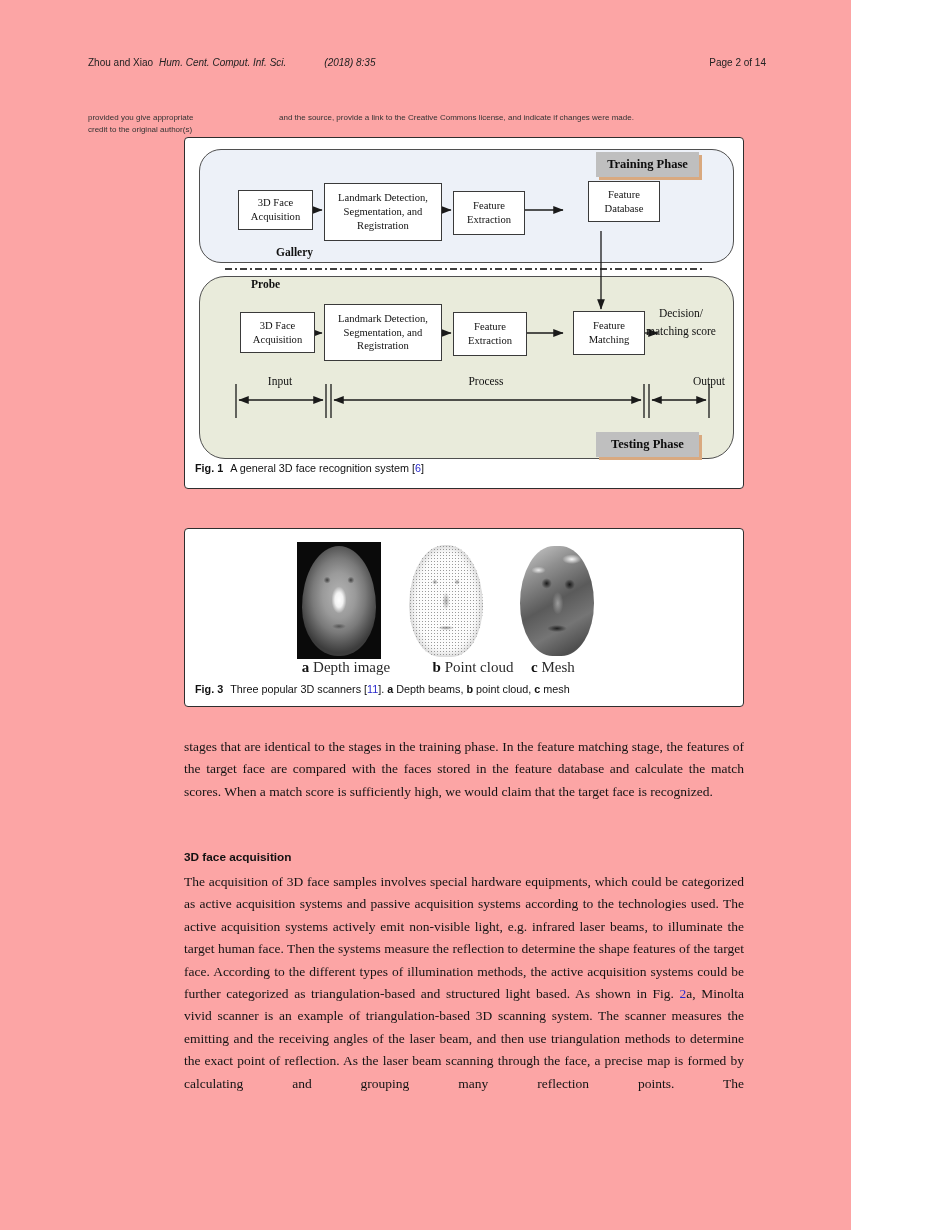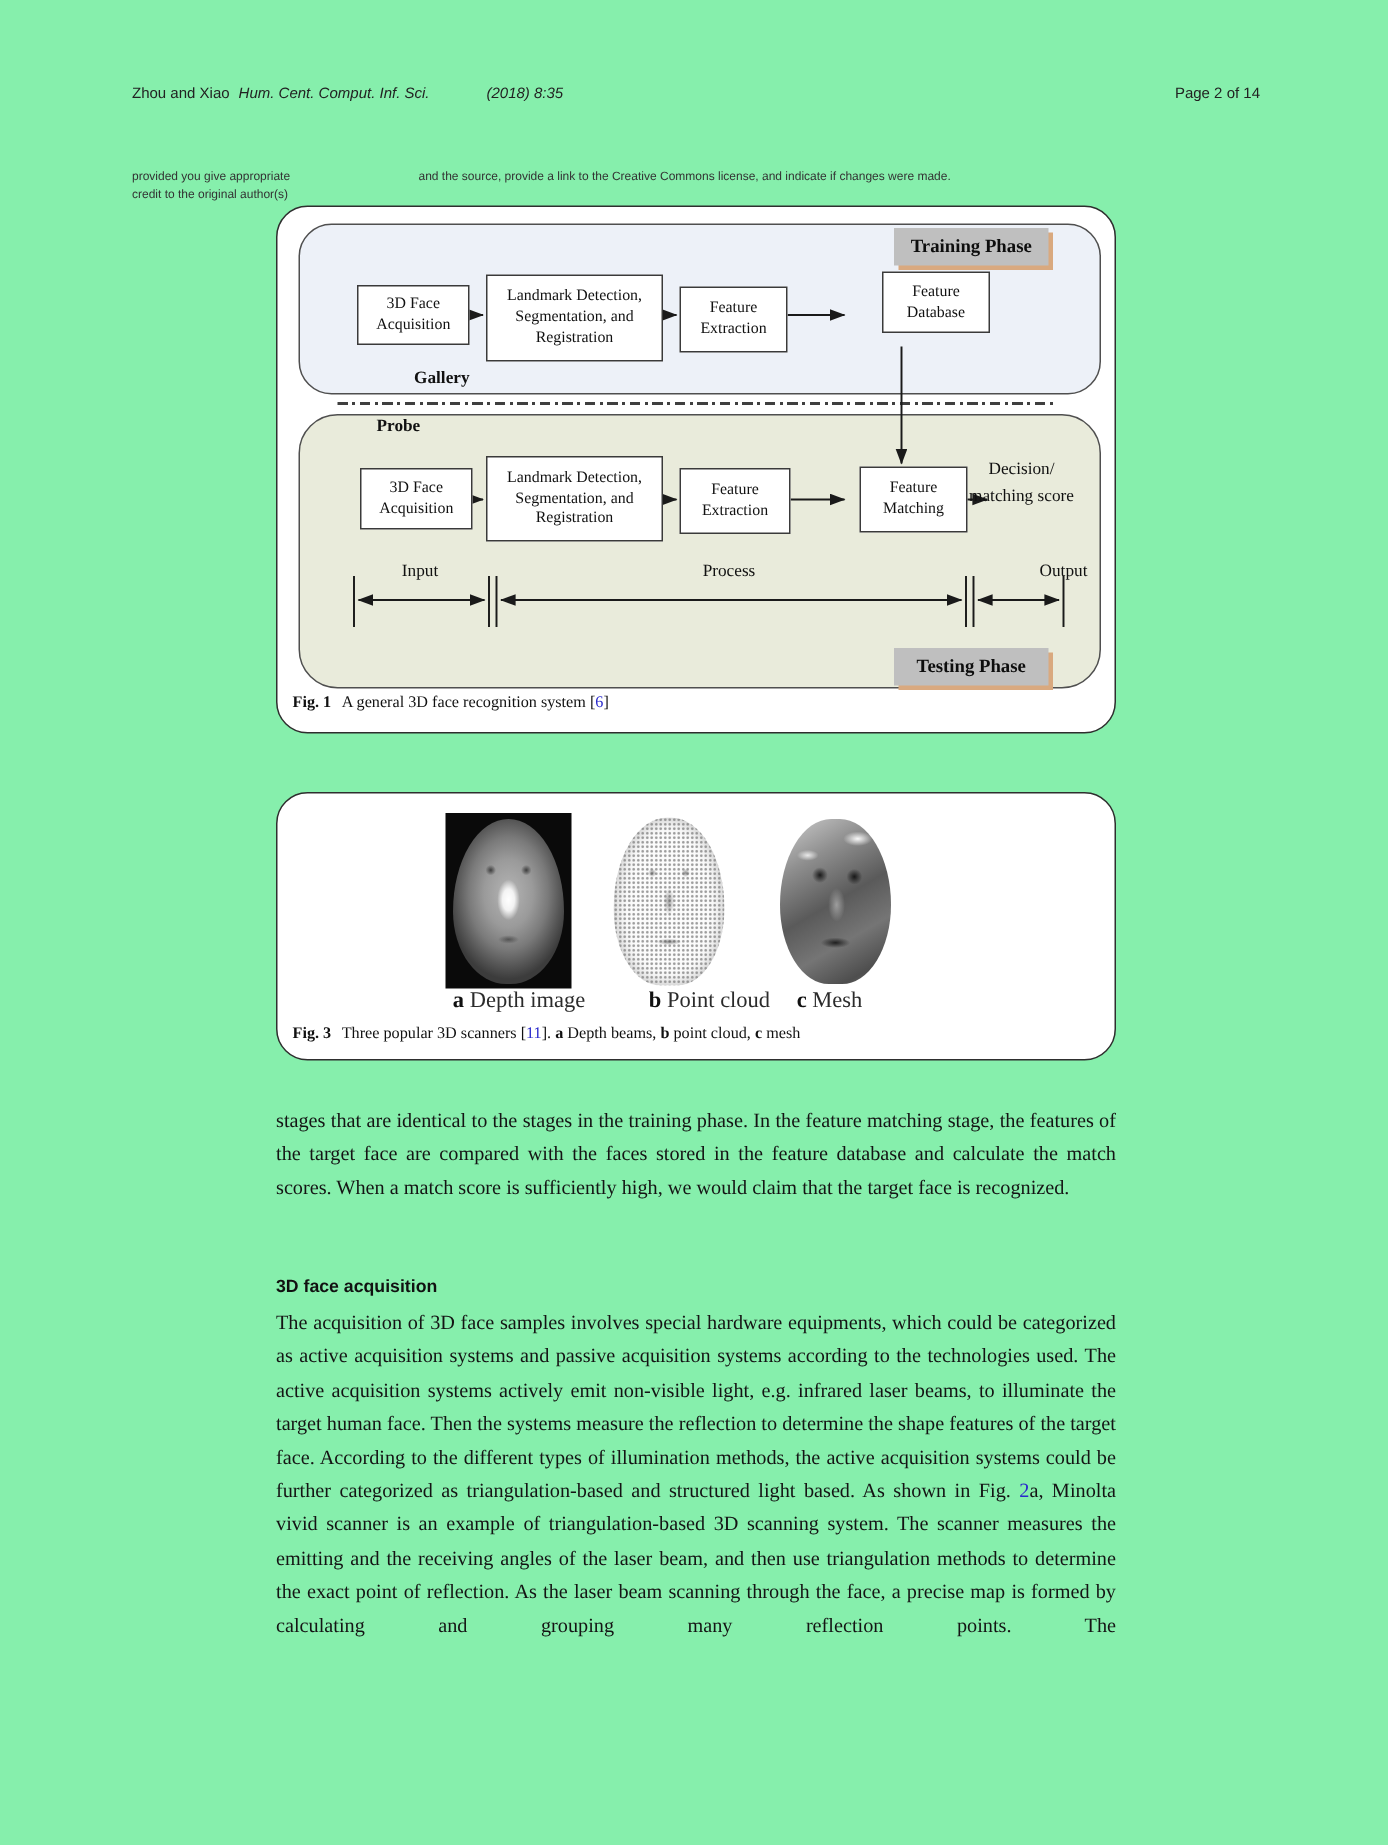--- a/index.html
+++ b/index.html
@@ -1,39 +1,39 @@
 <!DOCTYPE html>
 <html><head>
 <meta charset="utf-8">
 <style>
   html,body{margin:0;padding:0;background:#ffffff;}
-  .page{position:relative;width:925px;height:1230px;background:#86efac;overflow:hidden;
+  .page{position:relative;width:851px;height:1230px;background:#fca5a5;overflow:hidden;
         font-family:"Liberation Serif",serif;color:#1a1a1a;}
 
   
   .hdr-left{position:absolute;left:88px;top:57px;font-family:"Liberation Sans",sans-serif;
             font-size:10px;color:#222;white-space:nowrap;}
   .hdr-left .jrnl{font-style:italic;margin-left:6px;}
   .hdr-left .issue{font-style:italic;margin-left:38px;}
   .hdr-right{position:absolute;right:85px;top:57px;font-family:"Liberation Sans",sans-serif;
              font-size:10px;color:#222;}
 
   
   .lic-left{position:absolute;left:88px;top:112px;width:170px;
             font-family:"Liberation Sans",sans-serif;font-size:8px;line-height:12px;color:#333;}
   .lic-right{position:absolute;left:279px;top:112px;width:460px;
              font-family:"Liberation Sans",sans-serif;font-size:8px;line-height:12px;color:#333;}
 
   
   .figpanel{position:absolute;left:184px;width:560px;background:#fff;
-            border:1.2px solid #2e2e2e;border-radius:21px;box-sizing:border-box;}
+            border:1.2px solid #2e2e2e;border-radius:4px;box-sizing:border-box;}
   #fig1{top:137px;height:352px;}
   #fig2{top:528px;height:179px;}
 
-  .caption{position:absolute;left:10px;font-family:Liberation Serif, serif;
+  .caption{position:absolute;left:10px;font-family:Liberation Sans, sans-serif;
            font-size:10.8px;color:#111;white-space:nowrap;}
   .caption .figlabel{font-weight:bold;margin-right:7px;}
   .ref{color:#2929cc;}
   .bld{font-weight:bold;}
 
   
   .region{position:absolute;box-sizing:border-box;border:1.3px solid #4f4f4f;}
   #region-training{left:14px;top:11px;width:535px;height:114px;background:#edf1f8;border-radius:22px;}
   #region-probe{left:14px;top:138px;width:535px;height:183px;background:#e9ebdb;border-radius:26px;}
   #dashline{position:absolute;left:40px;top:130px;width:478px;height:1.6px;

